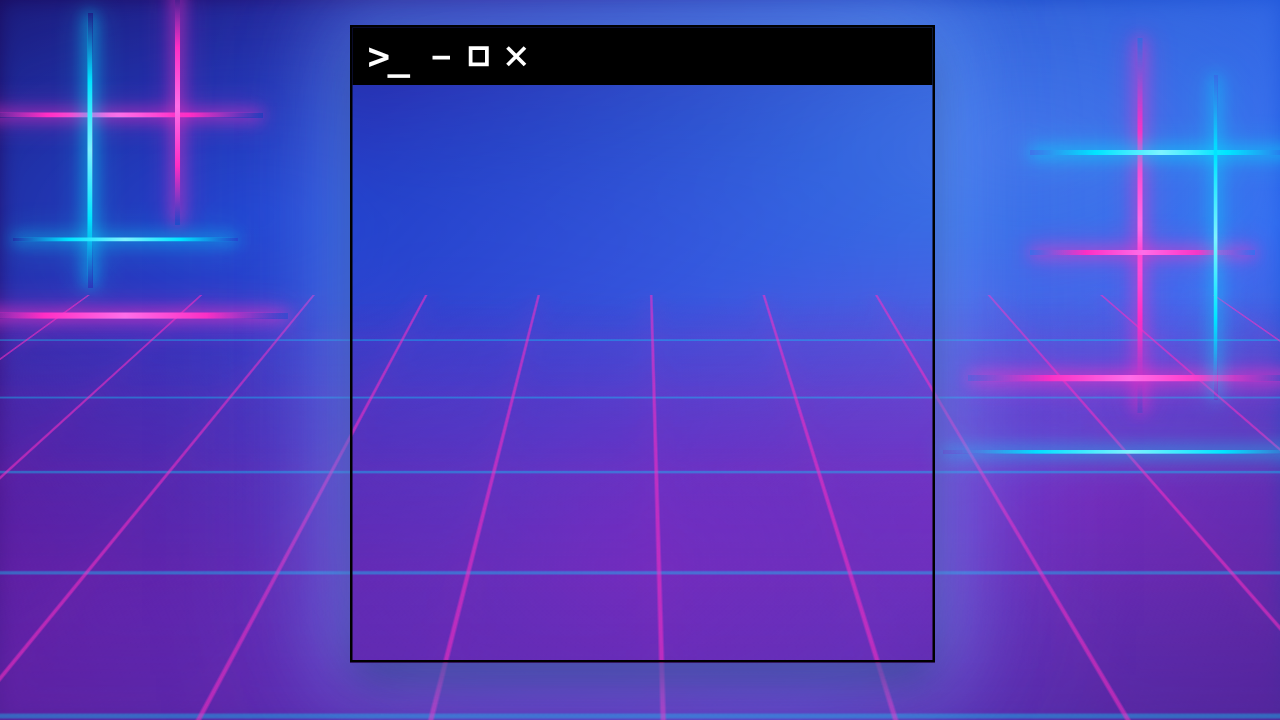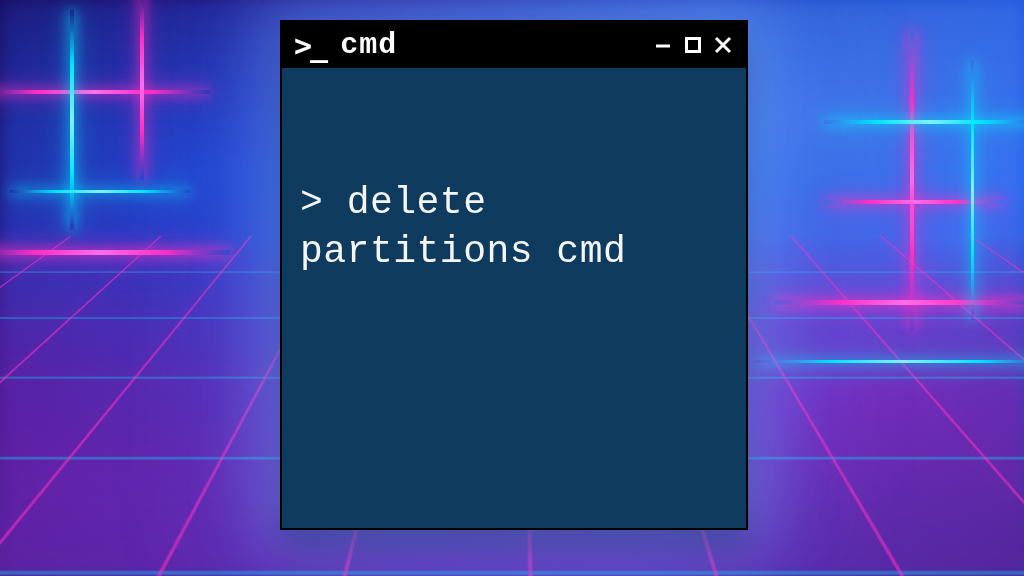--- a/index.html
+++ b/index.html
@@ -144,36 +144,32 @@
   <div class="neon-line cyan" style="top:120px;right:-10px;width:210px;height:4px"></div>
   <div class="neon-line" style="top:200px;right:20px;width:180px;height:4px"></div>
   <div class="neon-line" style="top:300px;right:-10px;width:260px;height:5px"></div>
   <div class="neon-line vertical cyan" style="top:60px;right:50px;width:3px;height:260px"></div>
   <div class="neon-line cyan" style="top:360px;right:-30px;width:300px;height:3px"></div>
 </div>
 
 <div class="window">
   <div class="titlebar">
     <span class="prompt-icon">&gt;_</span>
-    <span class="title-text">cmd</span>
     <span class="win-controls">
       <span class="win-btn" title="Minimize">
         <svg width="20" height="20" viewBox="0 0 20 20">
             <line x1="3" y1="11" x2="17" y2="11" stroke="#fff" stroke-width="3"></line>
           </svg>
       </span>
       <span class="win-btn" title="Maximize">
         <svg width="20" height="20" viewBox="0 0 20 20">
             <rect x="3.5" y="3.5" width="13" height="13" fill="none" stroke="#fff" stroke-width="3"></rect>
           </svg>
       </span>
       <span class="win-btn" title="Close">
         <svg width="20" height="20" viewBox="0 0 20 20">
             <line x1="3" y1="3" x2="17" y2="17" stroke="#fff" stroke-width="3"></line>
             <line x1="17" y1="3" x2="3" y2="17" stroke="#fff" stroke-width="3"></line>
           </svg>
       </span>
     </span>
   </div>
-  <div class="term-body">
-    <span class="term-line"><span class="prompt-sym">&gt;</span> <span>delete partitions cmd</span></span>
-  </div>
 </div>
 
 </body></html>

